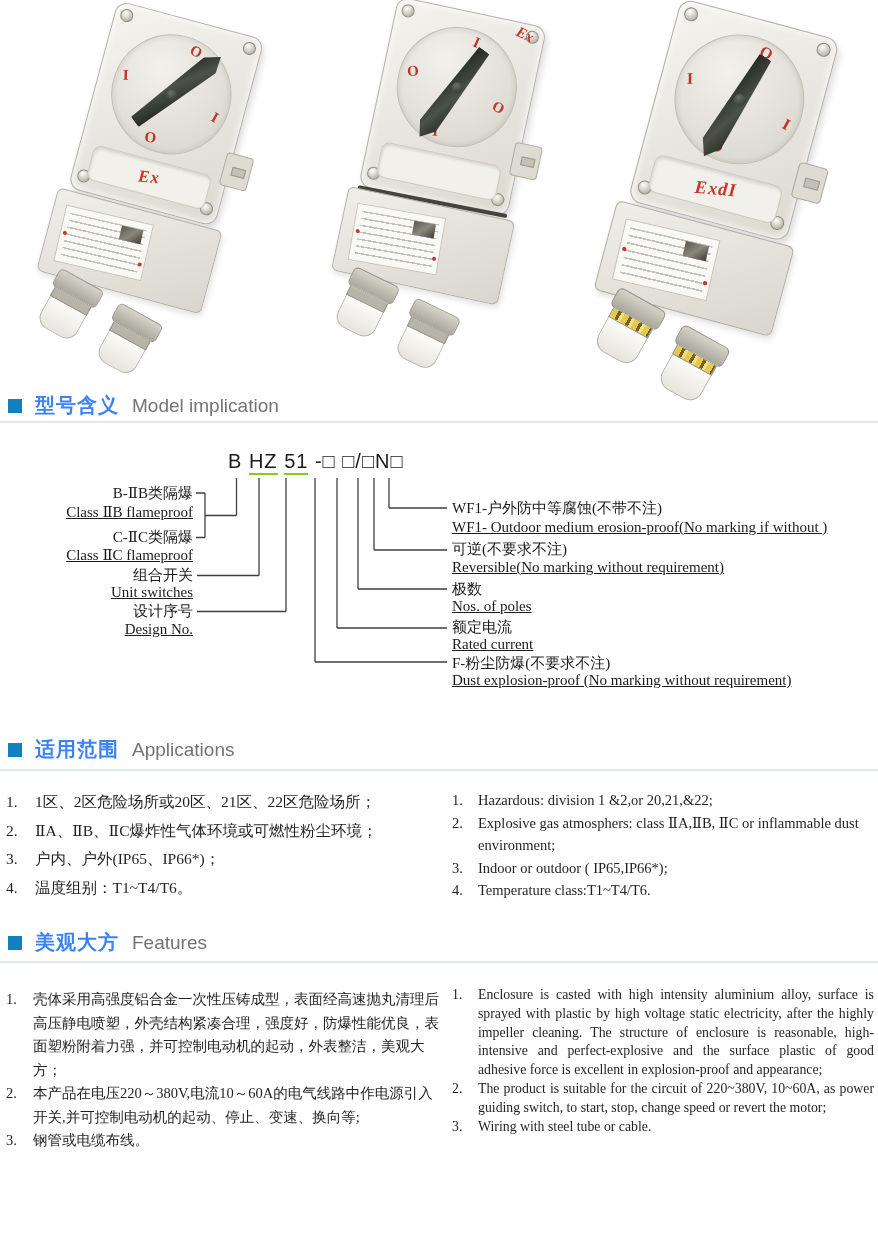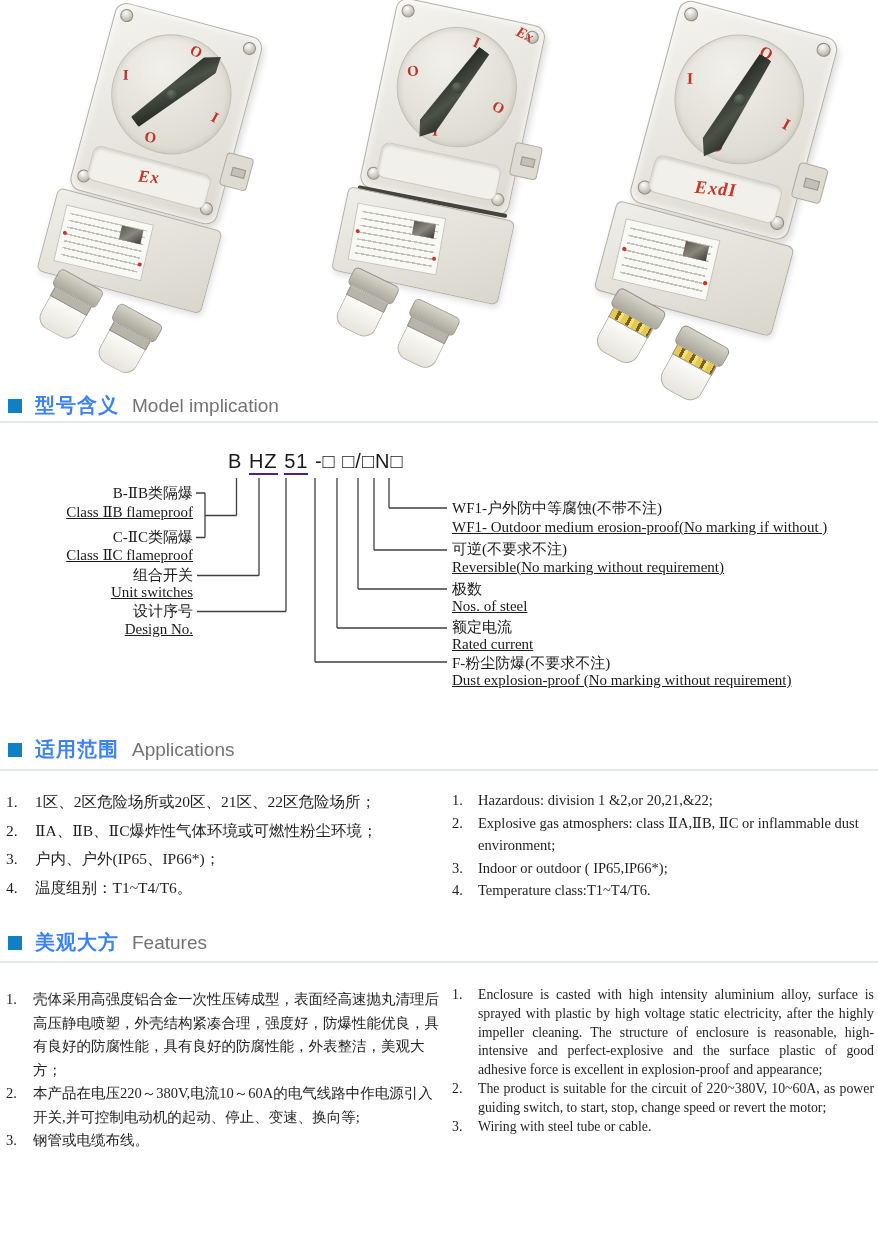--- a/index.html
+++ b/index.html
@@ -71,21 +71,21 @@
   .bullet{width:14px;height:14px;background:#1180c2;flex:0 0 auto;}
   .sec-zh{font-size:20px;font-weight:bold;letter-spacing:1px;color:#3b82f6;}
   .sec-en{font-size:19px;color:#737373;}
   .s1{top:392px}.s2{top:736px}.s3{top:929px}
   .rule{position:absolute;left:0;width:878px;height:2px;background:#e3e6ea;}
   .r1{top:421px}.r2{top:769px}.r3{top:961px}
 
   
   .code{position:absolute;left:228px;top:450px;font-family:"Liberation Sans","DejaVu Sans",sans-serif;
         font-size:20px;color:#1a1a1a;white-space:pre;letter-spacing:1px;}
-  .code .u{border-bottom:2px solid #4c1d95;padding-bottom:1px;}
+  .code .u{border-bottom:2px solid #84cc16;padding-bottom:1px;}
   .dg-svg{position:absolute;left:0;top:440px;}
   .dl{position:absolute;right:685px;white-space:nowrap;text-align:right;font-size:15px;color:#1a1a1a;}
   .dr{position:absolute;left:452px;white-space:nowrap;font-size:15px;color:#1a1a1a;}
   .lab-en{font-size:15px;text-decoration:underline;}
   .dl1z{top:484px}.dl1e{top:503px}.dl2z{top:528px}.dl2e{top:546px}
   .dl3z{top:566px}.dl3e{top:584px}.dl4z{top:602px}.dl4e{top:621px}
   .dr1z{top:499px}.dr1e{top:519px}.dr2z{top:540px}.dr2e{top:559px}
   .dr3z{top:580px}.dr3e{top:598px}.dr4z{top:618px}.dr4e{top:636px}
   .dr5z{top:654px}.dr5e{top:672px}
 
@@ -266,21 +266,21 @@
   <div class="dl dl3z">组合开关</div>
   <div class="dl dl3e lab-en">Unit switches</div>
   <div class="dl dl4z">设计序号</div>
   <div class="dl dl4e lab-en">Design No.</div>
 
   <div class="dr dr1z">WF1-户外防中等腐蚀(不带不注)</div>
   <div class="dr dr1e lab-en">WF1- Outdoor medium erosion-proof(No marking  if without )</div>
   <div class="dr dr2z">可逆(不要求不注)</div>
   <div class="dr dr2e lab-en">Reversible(No  marking without requirement)</div>
   <div class="dr dr3z">极数</div>
-  <div class="dr dr3e lab-en">Nos. of steel</div>
+  <div class="dr dr3e lab-en">Nos. of poles</div>
   <div class="dr dr4z">额定电流</div>
   <div class="dr dr4e lab-en">Rated current</div>
   <div class="dr dr5z">F-粉尘防爆(不要求不注)</div>
   <div class="dr dr5e lab-en">Dust explosion-proof (No marking without requirement)</div>
 
   <div class="sec s2">
     <span class="bullet"></span>
     <span class="sec-zh">适用范围</span>
     <span class="sec-en">Applications</span>
   </div>
@@ -326,21 +326,21 @@
   <div class="sec s3">
     <span class="bullet"></span>
     <span class="sec-zh">美观大方</span>
     <span class="sec-en">Features</span>
   </div>
   <div class="rule r3"></div>
 
   <div class="col feat-zh">
     <div class="li">
         <span class="num">1.</span>
-        <span class="txt">壳体采用高强度铝合金一次性压铸成型，表面经高速抛丸清理后高压静电喷塑，外壳结构紧凑合理，强度好，防爆性能优良，具有良好的防腐性能，具有良好的防腐性能，外表整洁，美观大方；</span>
+        <span class="txt">壳体采用高强度铝合金一次性压铸成型，表面经高速抛丸清理后高压静电喷塑，外壳结构紧凑合理，强度好，防爆性能优良，表面塑粉附着力强，并可控制电动机的起动，外表整洁，美观大方；</span>
       </div>
     <div class="li">
         <span class="num">2.</span>
         <span class="txt">本产品在电压220～380V,电流10～60A的电气线路中作电源引入开关,并可控制电动机的起动、停止、变速、换向等;</span>
       </div>
     <div class="li">
         <span class="num">3.</span>
         <span class="txt">钢管或电缆布线。</span>
       </div>
   </div>

